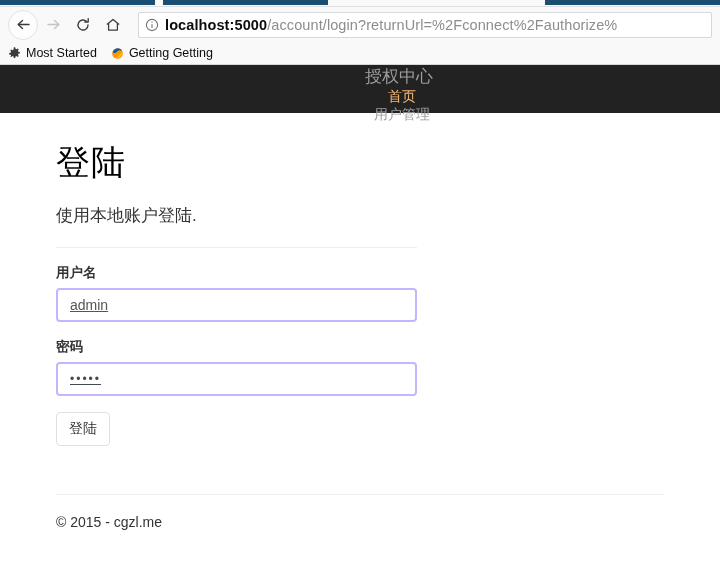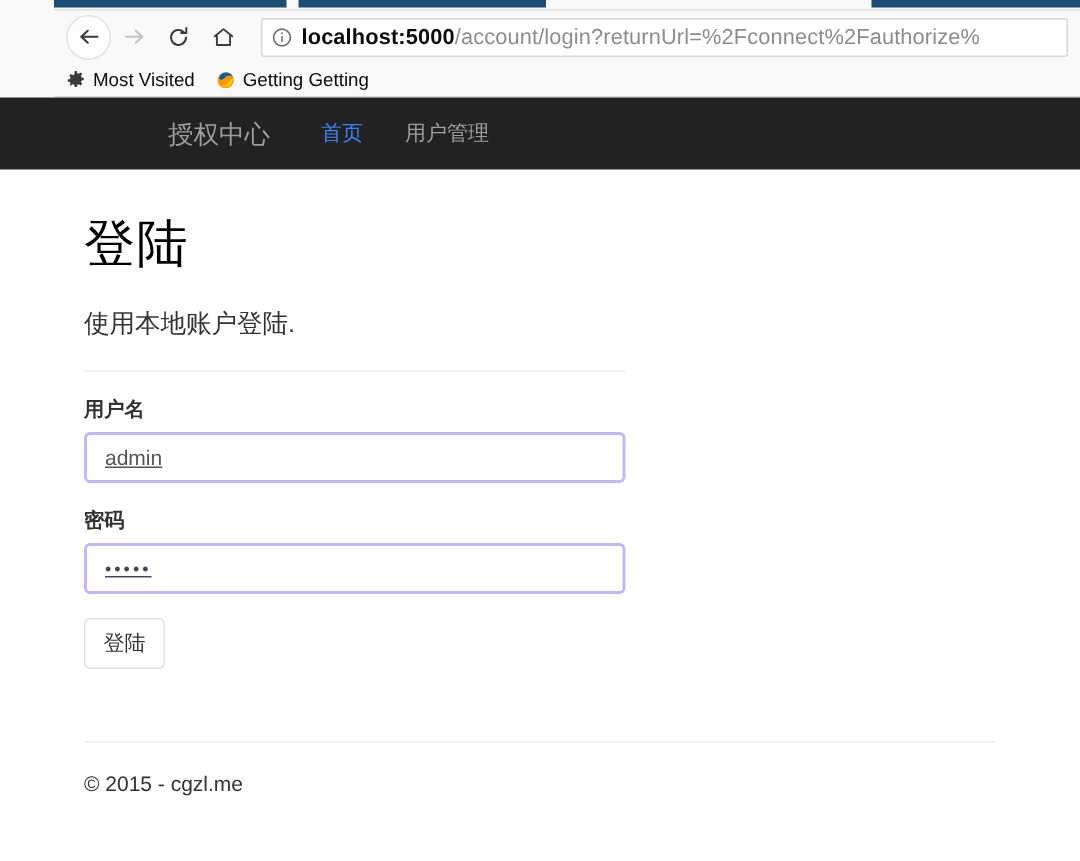--- a/index.html
+++ b/index.html
@@ -5,21 +5,21 @@
   * { box-sizing: border-box; }
   html, body {
     margin: 0; padding: 0;
     width: 720px; height: 574px;
     overflow: hidden;
     background: #ffffff;
     font-family: "Liberation Sans", "DejaVu Sans", sans-serif;
   }
 
   
-  #browser-chrome { width: 720px; background: #f9f9fa; padding-left: 36px; }
+  #browser-chrome { width: 720px; background: #f9f9fa; }
 
   #tab-strip {
     height: 7px;
     background: #f9f9fa;
     position: relative;
     border-bottom: 1px solid #e0e0e2;
   }
   .tab-seg {
     position: absolute; top: 0; height: 5px;
     background: #1b4f72;
@@ -89,34 +89,35 @@
 
   
   #page { background: #ffffff; height: 513px; }
 
   #navbar {
     height: 48px;
     background: #222222;
     display: flex;
     align-items: center;
     padding-left: 112px;
+    flex-direction: column;
   }
   #navbar-brand {
     color: #9d9d9d;
     font-size: 17px;
     margin-right: 34px;
     text-decoration: none;
   }
   .nav-link {
     color: #9d9d9d;
     font-size: 14px;
     text-decoration: none;
     margin-right: 28px;
   }
-  .nav-link.active { color: #3b82f6; }
+  .nav-link.active { color: #fdba74; }
 
   #content { padding: 0 56px; }
 
   #page-title {
     font-size: 34px;
     color: #000000;
     margin: 27px 0 0 0;
     font-weight: normal;
     letter-spacing: 1px;
   }
@@ -256,21 +257,21 @@
   </div>
 
   <div id="bookmarks-bar">
     <div class="bm-item">
       <span class="bm-ico">
         <svg width="13" height="13" viewBox="0 0 16 16" fill="#3b3b3d">
           <path d="M8 5.2a2.8 2.8 0 1 0 0 5.6 2.8 2.8 0 0 0 0-5.6zm0 4.2a1.4 1.4 0 1 1 0-2.8 1.4 1.4 0 0 1 0 2.8z"></path>
           <path d="M7.1 0.4h1.8l0.3 1.8 1.3 0.55 1.5-1.05 1.27 1.27-1.05 1.5 0.55 1.3 1.8 0.3v1.8l-1.8 0.3-0.55 1.3 1.05 1.5-1.27 1.27-1.5-1.05-1.3 0.55-0.3 1.8H7.1l-0.3-1.8-1.3-0.55-1.5 1.05L2.73 12.2l1.05-1.5-0.55-1.3-1.8-0.3V7.3l1.8-0.3 0.55-1.3-1.05-1.5L4 2.93l1.5 1.05 1.3-0.55z"></path>
         </svg>
       </span>
-      <span>Most Visited</span>
+      <span>Most Started</span>
     </div>
     <div class="bm-item">
       <span class="bm-ico">
         <svg width="13" height="13" viewBox="0 0 16 16">
           <circle cx="8" cy="8" r="6.6" fill="#ff9500"></circle>
           <path d="M8 1.6a6.6 6.6 0 0 1 6.2 4.3c-1.2-1.7-3-2.1-4.6-1.6-2.2 0.7-2.6 2.6-4.3 3.1-1.3 0.4-2.4-0.2-3-1A6.6 6.6 0 0 1 8 1.6z" fill="#0b5ca8"></path>
           <path d="M13.5 5.2c0.9 2.4 0.2 5.1-1.9 6.8-2.3 1.9-5.6 1.7-7.6-0.4 1.6 0.9 3.3 0.8 4.6 0 1.9-1.1 2-2.8 3.3-4 0.6-0.5 1.2-0.6 1.6-0.4z" fill="#ffcb00"></path>
         </svg>
       </span>
       <span>Getting Getting</span>

